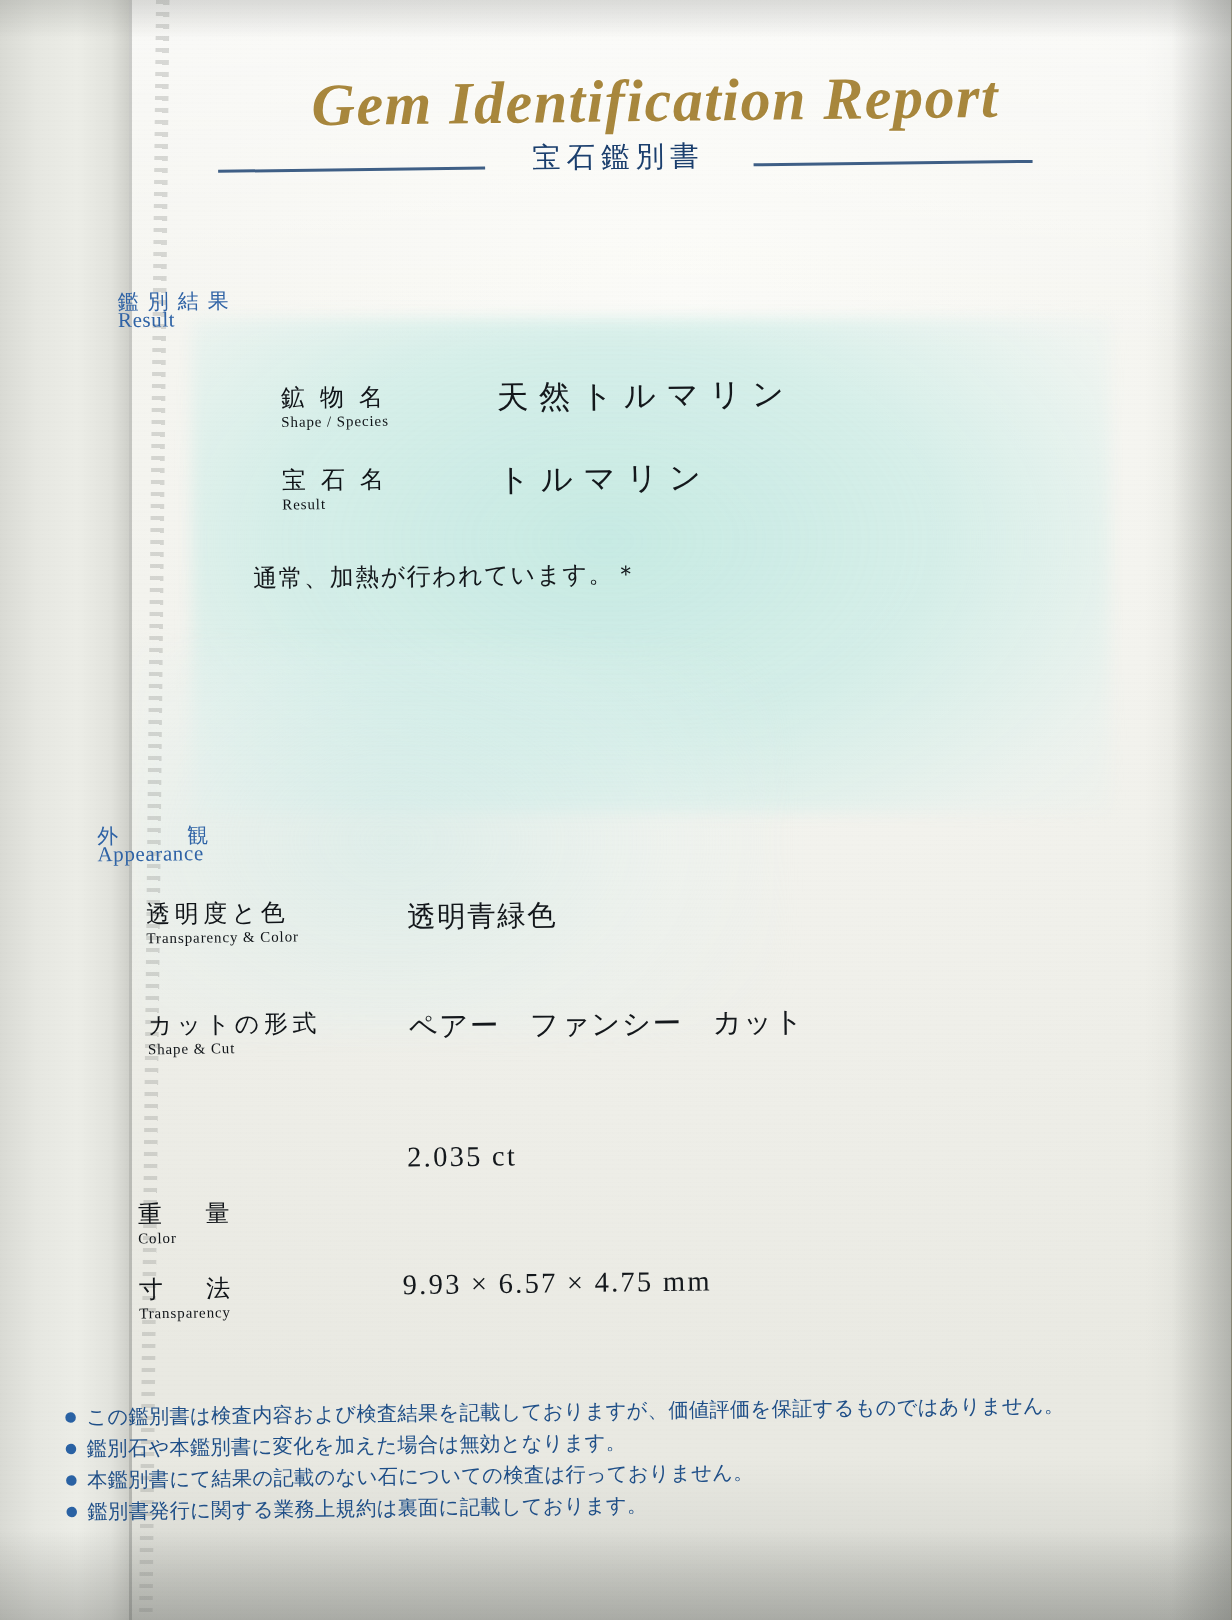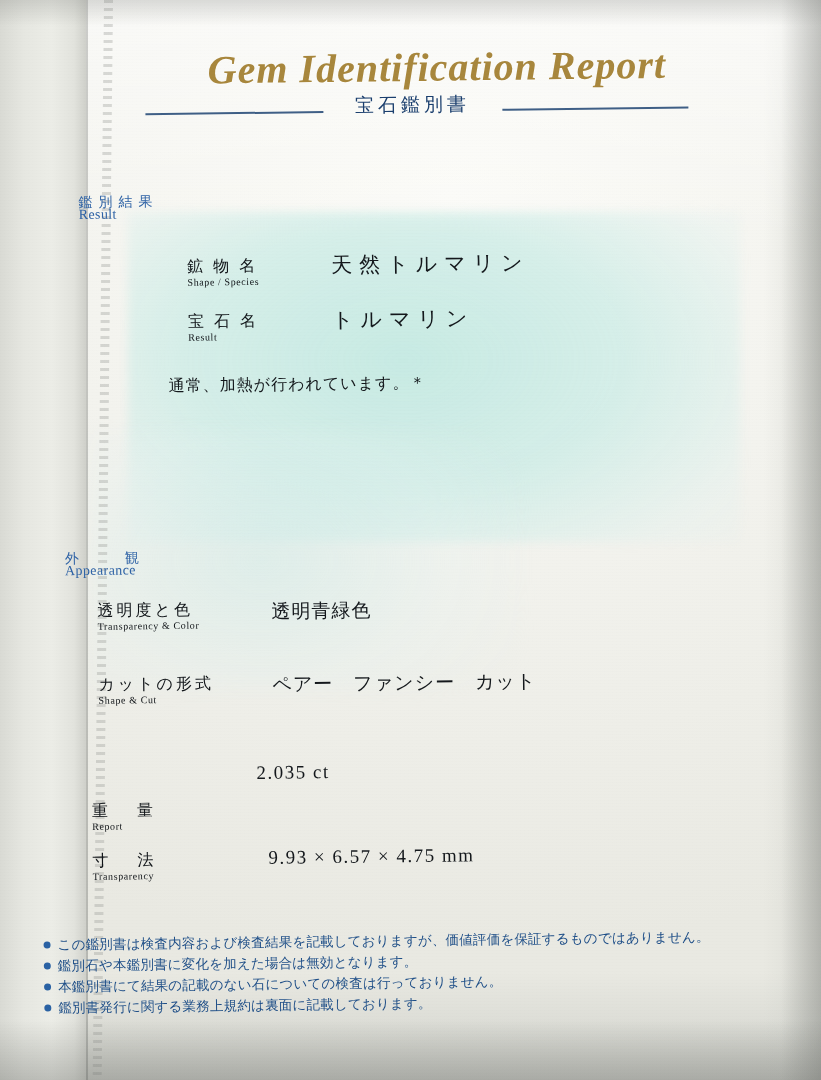--- a/index.html
+++ b/index.html
@@ -300,23 +300,23 @@
     <div class="field-value v-jp-md" style="left:268px; top:597px;">透明青緑色</div>
 
     <div class="field-label" style="left:94px; top:672px;">
       <div class="jp">カットの形式</div>
       <div class="en">Shape &amp; Cut</div>
     </div>
     <div class="field-value v-jp-md" style="left:268px; top:670px;">ペアー　ファンシー　カット</div>
 
     <div class="field-label" style="left:86px; top:762px;margin-top:36px;">
       <div class="jp">重　 量</div>
-      <div class="en">Report</div>
-    </div>
-    <div class="field-value v-num" style="left:251px; top:760px;">2.035 ct</div>
+      <div class="en">Color</div>
+    </div>
+    <div class="field-value v-num" style="left:266px; top:760px;">2.035 ct</div>
 
     <div class="field-label" style="left:86px; top:848px;">
       <div class="jp">寸　 法</div>
       <div class="en">Transparency</div>
     </div>
     <div class="field-value v-num" style="left:262px; top:845px;">9.93 × 6.57 × 4.75 mm</div>
 
     <div class="footer">
       <div class="footer-line">この鑑別書は検査内容および検査結果を記載しておりますが、価値評価を保証するものではありません。</div>
       <div class="footer-line">鑑別石や本鑑別書に変化を加えた場合は無効となります。</div>

